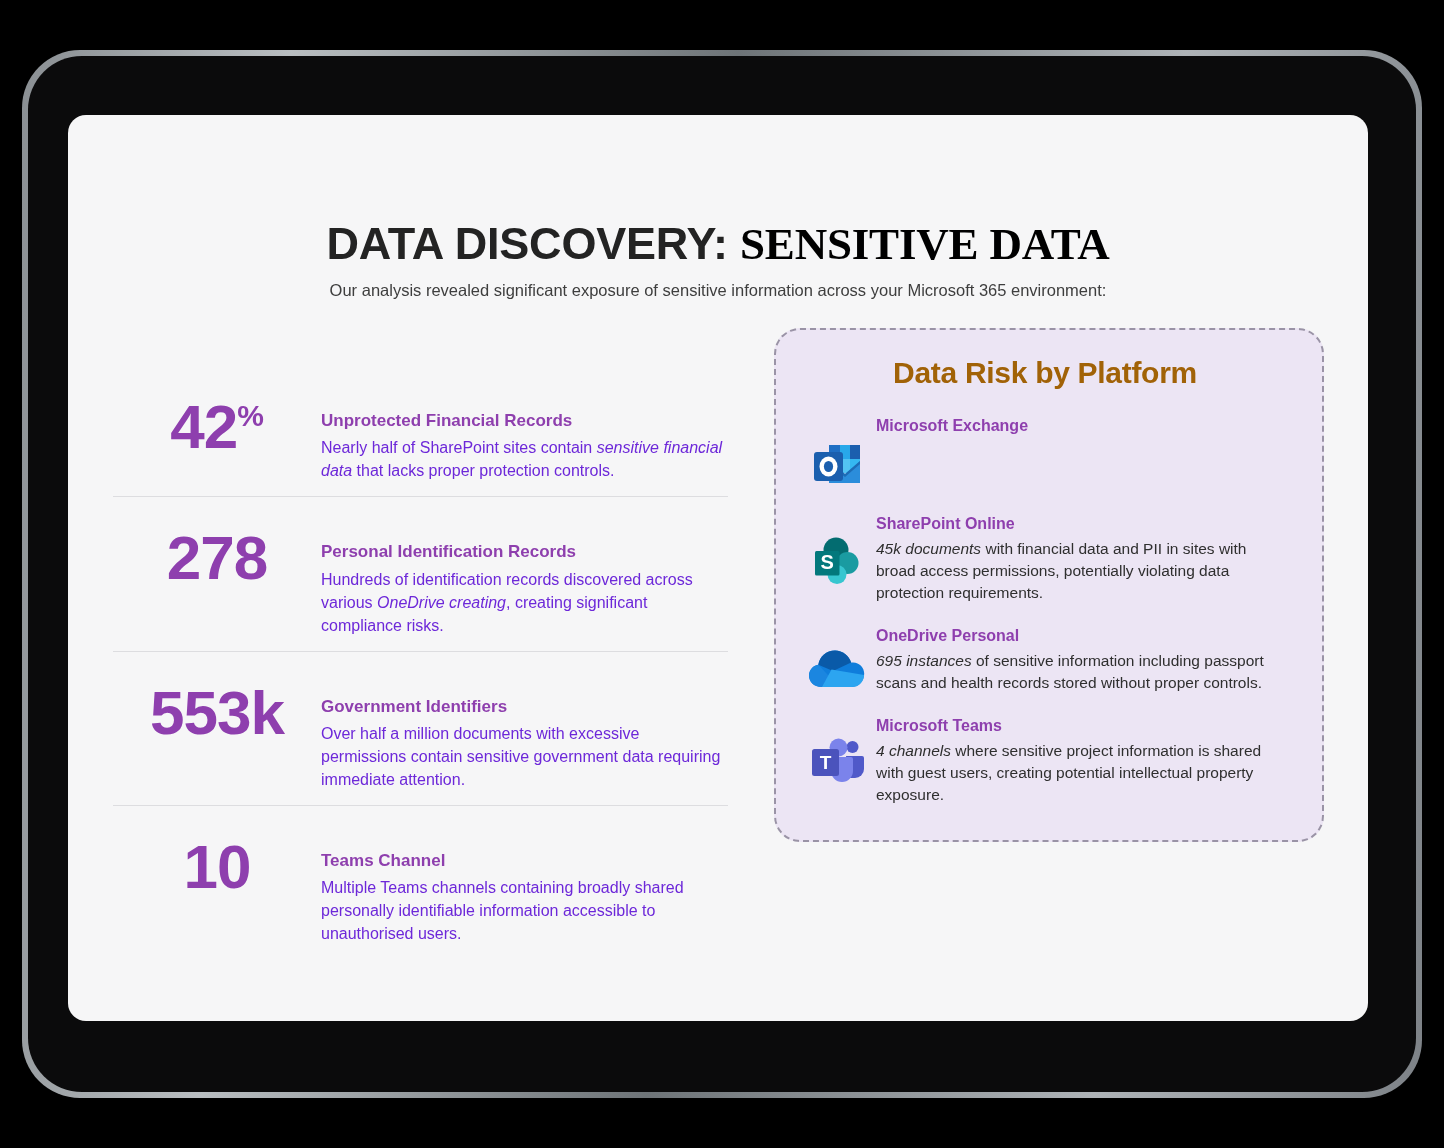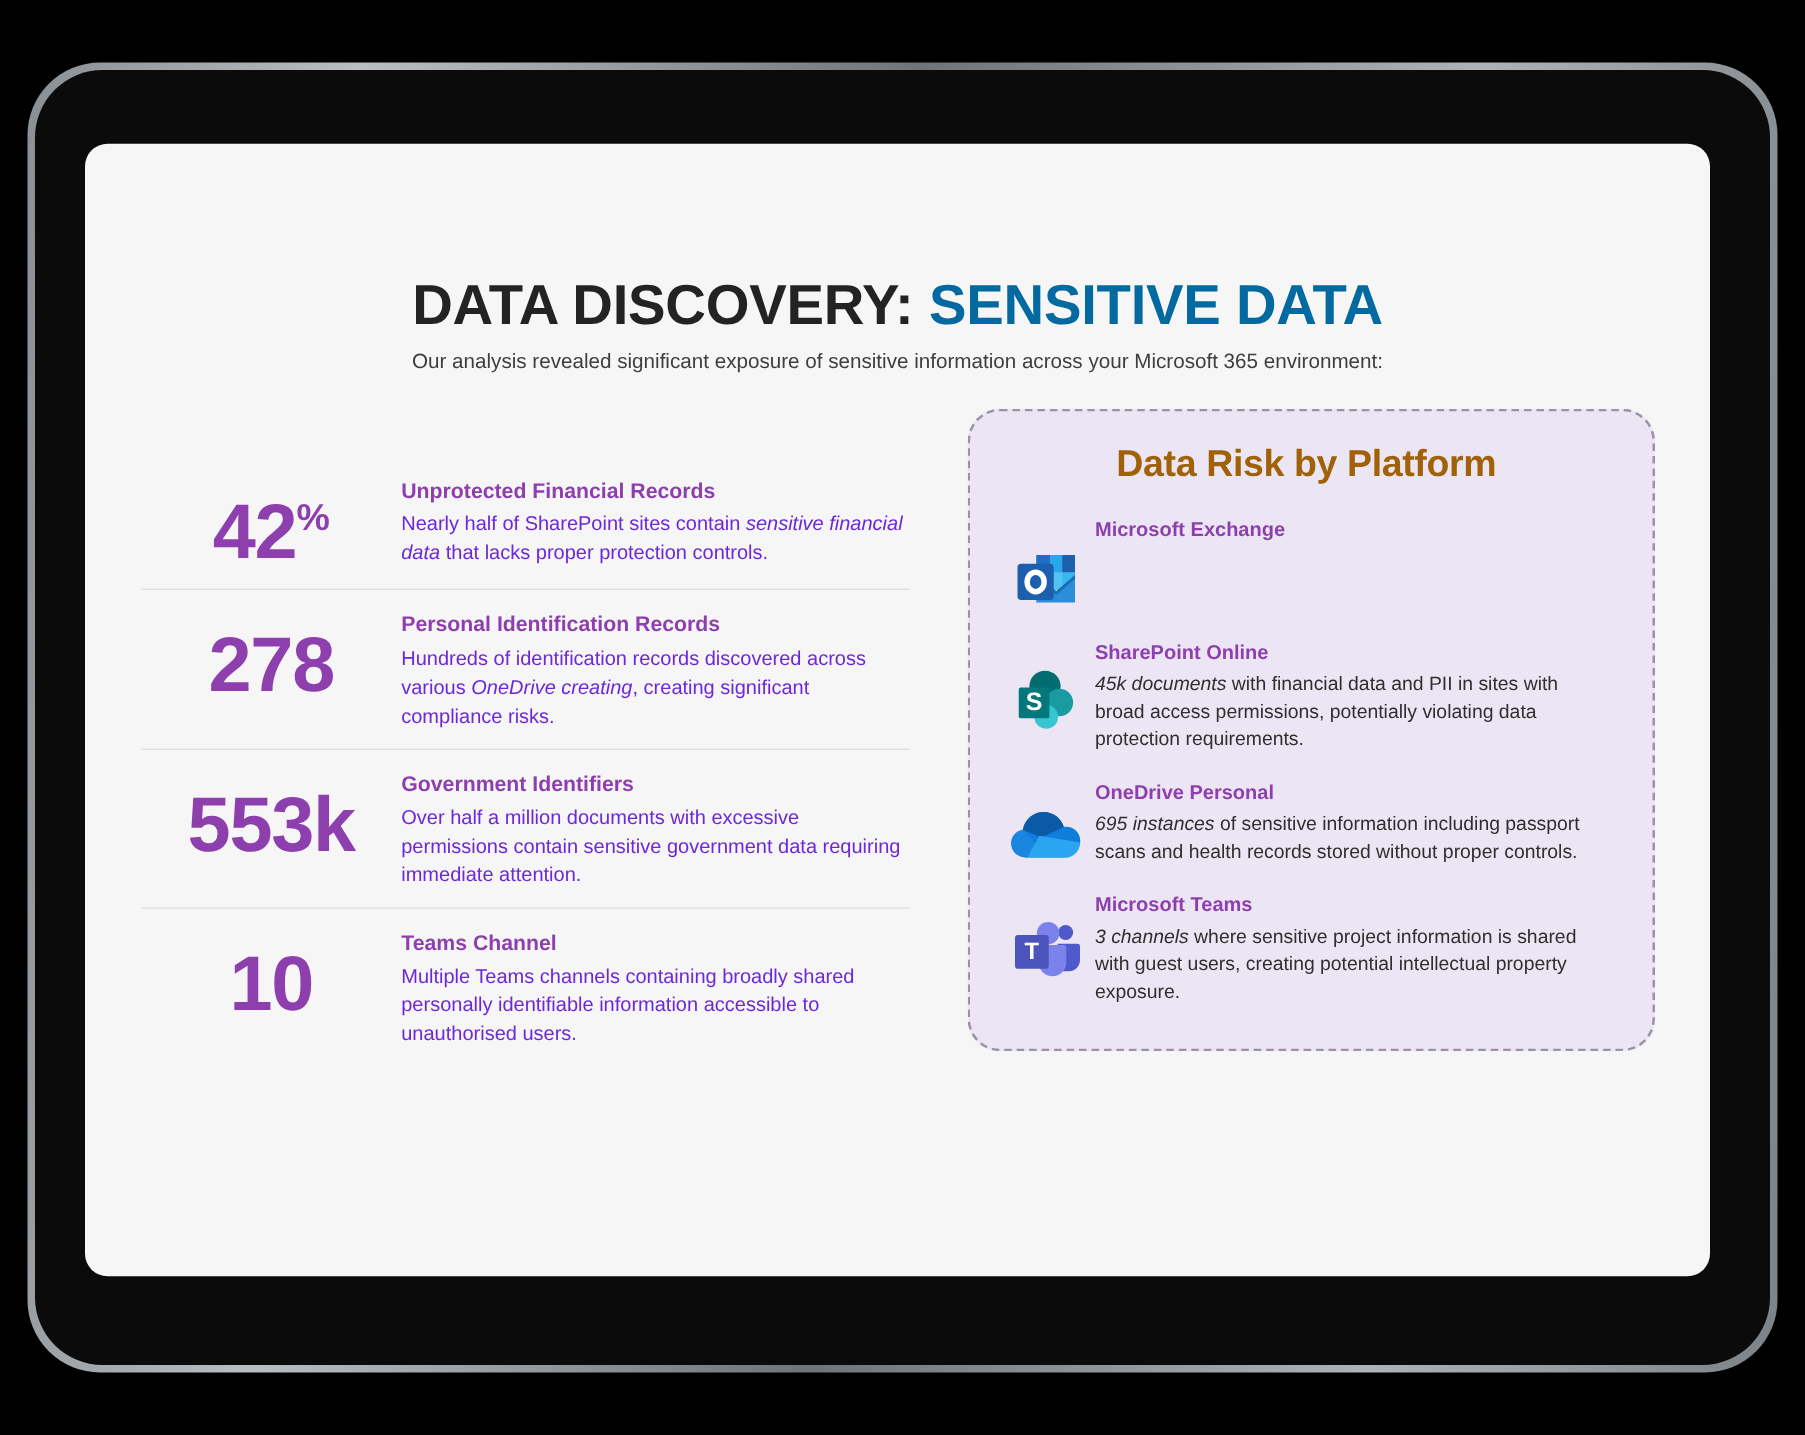--- a/index.html
+++ b/index.html
@@ -78,21 +78,21 @@
   
   .header { padding-top: 105px; text-align: center; }
   .page-title {
     font-size: 45px;
     font-weight: 700;
     letter-spacing: -0.2px;
     color: #232323;
     line-height: 1.05;
     white-space: nowrap;
   }
-  .page-title .accent { color: #0369a1; }
+  .page-title .accent { color: #000000; font-family: Liberation Serif, serif; }
   .subtitle {
     margin-top: 13px;
     font-size: 16.5px;
     color: #3e3e3e;
     font-weight: 400;
     white-space: nowrap;
   }
 
   
   .body-wrap {
@@ -120,21 +120,21 @@
     line-height: 1.02;
     letter-spacing: -1px;
     padding-top: 16px;
   }
   .stat-value .sup {
     font-size: 30px;
     vertical-align: super;
     line-height: 0;
     letter-spacing: 0;
   }
-  .stat-text { flex: 1; padding-top: 4px; }
+  .stat-text { flex: 1; padding-top: 4px; margin-top: 27px; }
   .stat-label {
     font-size: 17px;
     font-weight: 700;
     color: #8e3fae;
     margin-bottom: 4px;
     line-height: 1.3;
   }
   .stat-desc {
     font-size: 16px;
     color: #6d28d9;
@@ -320,19 +320,19 @@
             <circle cx="43.5" cy="11" r="6" fill="#5059c9"></circle>
             <path d="M37 20 L53 20 A2 2 0 0 1 55 22 L55 33 A9 9 0 0 1 46 42 L40 42 Z" fill="#5059c9"></path>
             <circle cx="29.5" cy="11.5" r="9" fill="#7b83eb"></circle>
             <path d="M17 21 L42 21 A2 2 0 0 1 44 23 L44 35 A11 11 0 0 1 33 46 A11 11 0 0 1 22 35 L17 35 Z" fill="#7b83eb"></path>
             <rect x="3" y="13" width="27" height="27" rx="2.5" fill="#4b53bc"></rect>
             <text x="16.5" y="32.5" font-family="'Liberation Sans',sans-serif" font-size="19" font-weight="700" fill="#ffffff" text-anchor="middle">T</text>
           </svg>
         </div>
         <div class="platform-text">
           <div class="platform-name">Microsoft Teams</div>
-          <div class="platform-desc"><span></span><i>3 channels</i><span> where sensitive project information is shared with guest users, creating potential intellectual property exposure.</span></div>
+          <div class="platform-desc"><span></span><i>4 channels</i><span> where sensitive project information is shared with guest users, creating potential intellectual property exposure.</span></div>
         </div>
       </div>
 
     </div>
   </div>
 </div>
 
 </body></html>

